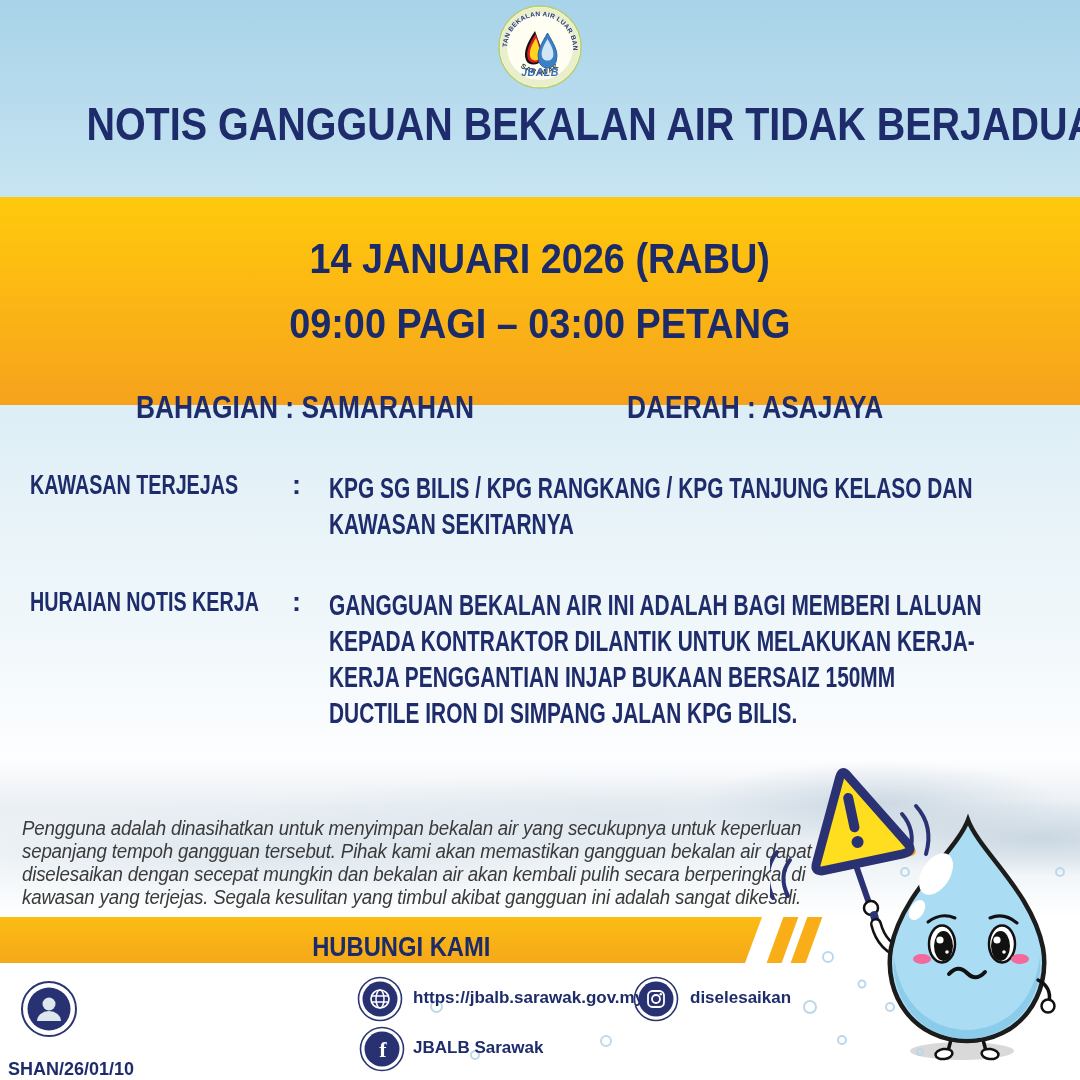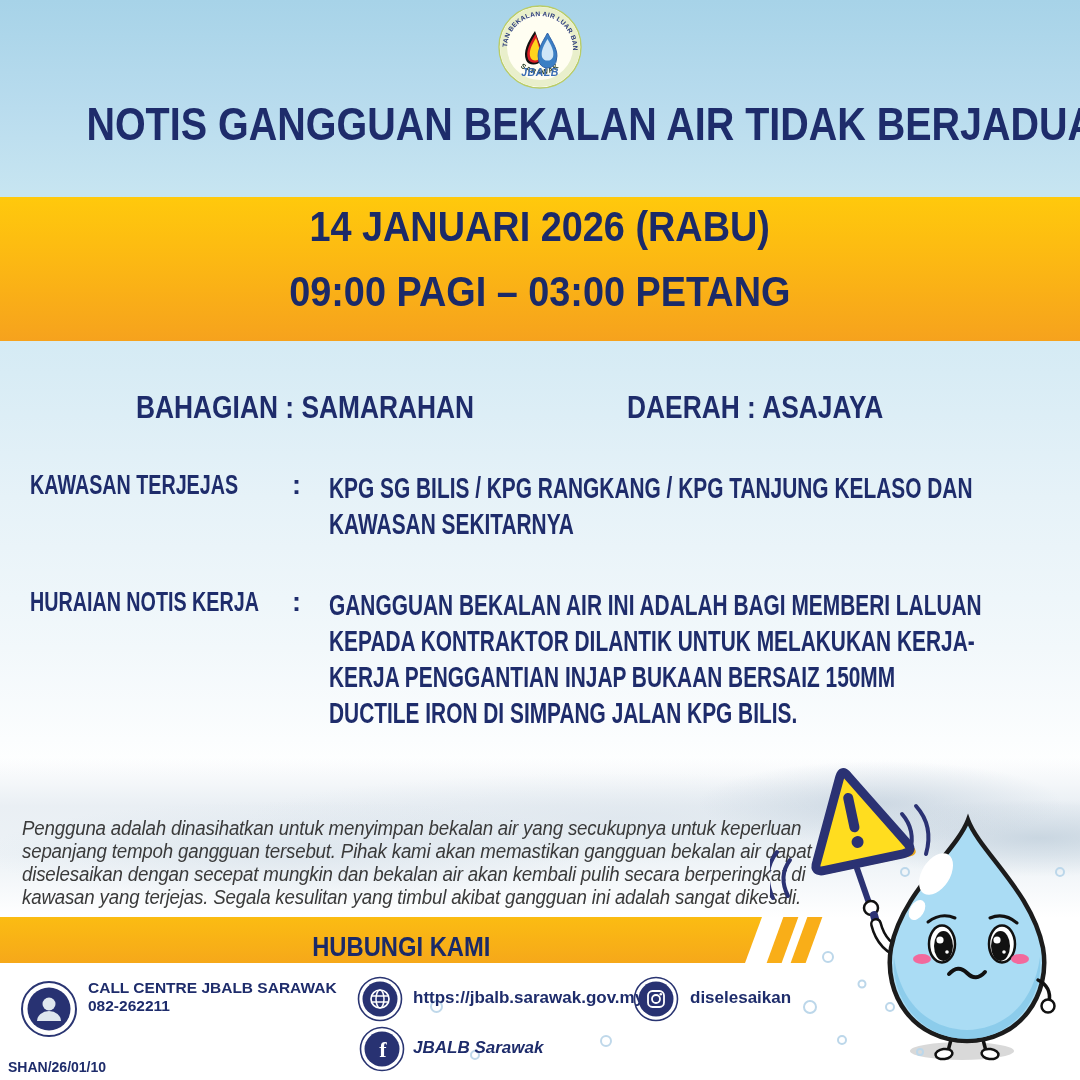--- a/index.html
+++ b/index.html
@@ -13,21 +13,21 @@
   }
   
   .logo-wrap{position:absolute;left:498px;top:5px;width:84px;height:84px;}
   .title{
     position:absolute;top:96px;left:0;width:1080px;text-align:center;
     font-size:47px;font-weight:bold;white-space:nowrap;letter-spacing:0px;
     transform:scaleX(.84);transform-origin:center top;color:#1e2c6b;
   }
   
   .date-banner{
-    position:absolute;left:0;top:197px;width:1080px;height:144px;
+    position:absolute;left:0;top:197px;width:1080px;height:208px;
     background:linear-gradient(180deg,#ffc90c 0%,#fcb813 45%,#f6a21d 100%);
     display:flex;flex-direction:column;align-items:center;justify-content:center;
     gap:16px;padding-bottom:20px;box-sizing:border-box;
   }
   .date-line,.time-line{
     font-size:43px;font-weight:bold;color:#1b2a68;white-space:nowrap;
     transform:scaleX(.88);transform-origin:center;
   }
   
   .loc{position:absolute;font-size:31px;font-weight:bold;color:#1e2c6b;
@@ -71,21 +71,21 @@
   .stripe{position:absolute;top:917px;height:46px;width:15px;background:#f9ae18;
       transform:skewX(-20deg);}
   .stripe.s1{left:775px;}
   .stripe.s2{left:799px;}
   
   .contact-text{position:absolute;font-weight:bold;color:#1e2c6b;}
   .c-name{font-size:15.5px;line-height:18px;white-space:nowrap;}
   .c-num{font-size:15.5px;line-height:18px;white-space:nowrap;}
   .c-link{font-size:17px;white-space:nowrap;}
   .icon{position:absolute;}
-  .reference{position:absolute;left:8px;top:1059px;font-size:14px;font-weight:bold;
+  .reference{position:absolute;left:8px;top:1059px;font-size:18px;font-weight:bold;
       color:#1e2c6b;white-space:nowrap;}
   .mascot-wrap{position:absolute;left:770px;top:752px;width:310px;height:330px;}
 </style>
 </head>
 <body>
 
 <div class="poster">
 
   <div class="logo-wrap">
     <svg viewBox="0 0 84 84" width="84" height="84">
@@ -157,45 +157,41 @@
   <div class="stripe s2"></div>
 
   <div class="icon" style="left:20px;top:980px;">
     <svg viewBox="0 0 58 58" width="58" height="58">
       <circle cx="29" cy="29" r="27" fill="none" stroke="#2a3572" stroke-width="2"></circle>
       <circle cx="29" cy="29" r="21.5" fill="#283272"></circle>
       <circle cx="29" cy="24" r="6.5" fill="#dfe7ee"></circle>
       <path d="M17,41 a12,10 0 0 1 24,0 Z" fill="#dfe7ee"></path>
     </svg>
   </div>
-  <div class="contact-text" style="left:88px;top:979px;">
-    <div class="c-name">CALL CENTRE JBALB SARAWAK</div>
-    <div class="c-num">082-262211</div>
-  </div>
 
   <div class="icon" style="left:357px;top:976px;">
     <svg viewBox="0 0 46 46" width="46" height="46">
       <circle cx="23" cy="23" r="21.5" fill="none" stroke="#2a3572" stroke-width="1.6"></circle>
       <circle cx="23" cy="23" r="17.5" fill="#283272"></circle>
       <circle cx="23" cy="23" r="9" fill="none" stroke="#ffffff" stroke-width="1.7"></circle>
       <ellipse cx="23" cy="23" rx="4" ry="9" fill="none" stroke="#ffffff" stroke-width="1.5"></ellipse>
       <line x1="14" y1="20" x2="32" y2="20" stroke="#ffffff" stroke-width="1.5"></line>
       <line x1="14" y1="26" x2="32" y2="26" stroke="#ffffff" stroke-width="1.5"></line>
     </svg>
   </div>
   <div class="contact-text c-link" style="left:413px;top:988px;">https://jbalb.sarawak.gov.my/</div>
 
   <div class="icon" style="left:359px;top:1026px;">
     <svg viewBox="0 0 46 46" width="46" height="46">
       <circle cx="23" cy="23" r="21.5" fill="none" stroke="#2a3572" stroke-width="1.6"></circle>
       <circle cx="23" cy="23" r="17.5" fill="#283272"></circle>
       <text x="24" y="31" text-anchor="middle" font-size="22" font-weight="bold" fill="#ffffff" font-family="Liberation Serif, serif">f</text>
     </svg>
   </div>
-  <div class="contact-text c-link" style="left:413px;top:1038px;font-style:italic;">JBALB Sarawak</div>
+  <div class="contact-text c-link" style="left:413px;top:1038px;">JBALB Sarawak</div>
 
   <div class="icon" style="left:633px;top:976px;">
     <svg viewBox="0 0 46 46" width="46" height="46">
       <circle cx="23" cy="23" r="21.5" fill="none" stroke="#2a3572" stroke-width="1.6"></circle>
       <circle cx="23" cy="23" r="17.5" fill="#283272"></circle>
       <rect x="15" y="15" width="16" height="16" rx="4.5" fill="none" stroke="#ffffff" stroke-width="1.8"></rect>
       <circle cx="23" cy="23" r="4" fill="none" stroke="#ffffff" stroke-width="1.8"></circle>
       <circle cx="27.8" cy="18.2" r="1.3" fill="#ffffff"></circle>
     </svg>
   </div>

